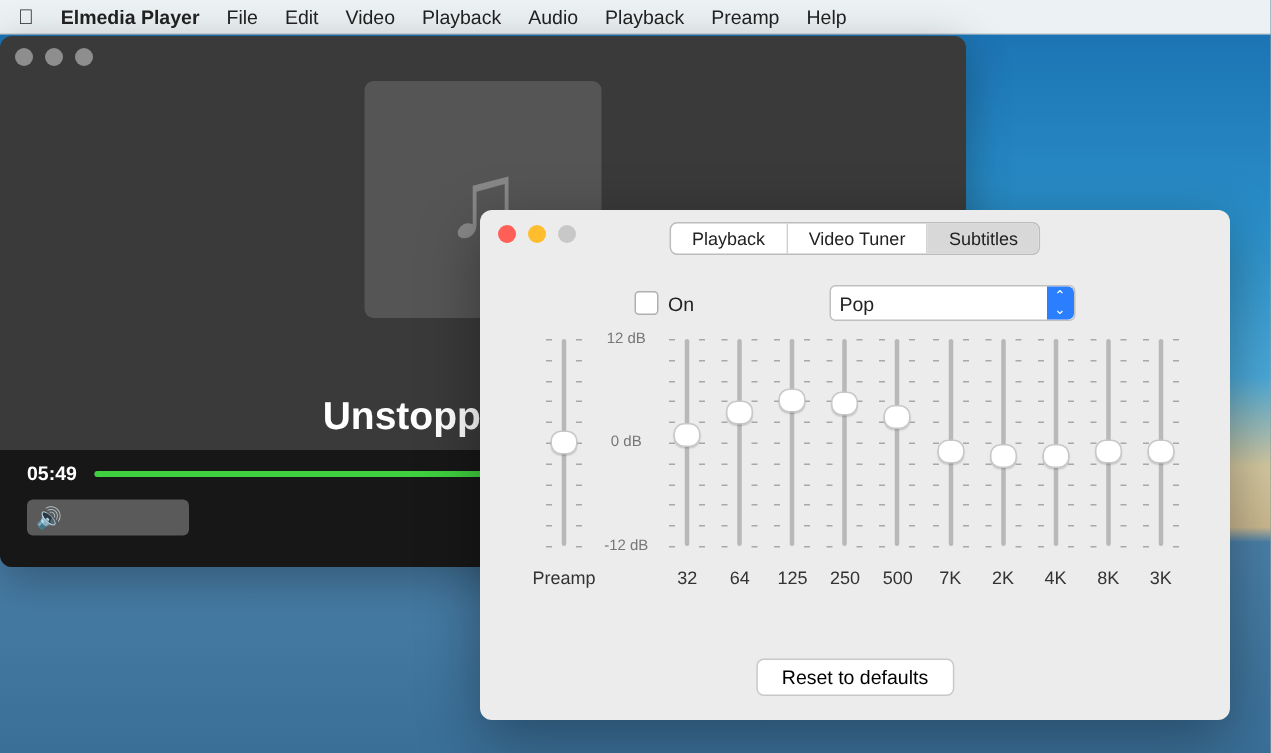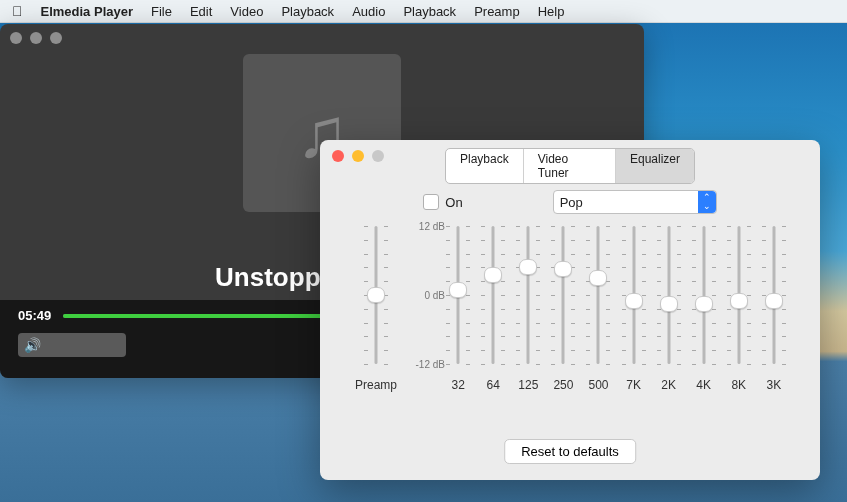--- a/index.html
+++ b/index.html
@@ -43,21 +43,21 @@
   .sel{width:150px;height:22px;background:#fff;border:1px solid #c0c0c0;border-radius:4px;display:flex;align-items:center;padding:0 6px;position:relative;font-size:13px;}
   .sel .arrow{position:absolute;right:0;top:0;bottom:0;width:18px;background:#2b7fff;border-radius:0 4px 4px 0;display:flex;align-items:center;justify-content:center;color:#fff;font-size:9px;line-height:1;}
   .sliders{position:absolute;top:86px;left:40px;right:30px;display:flex;justify-content:space-between;}
   .slcol{display:flex;flex-direction:column;align-items:center;width:32px;}
   .track{position:relative;width:24px;height:138px;}
   .rail{position:absolute;left:50%;top:0;bottom:0;width:3px;transform:translateX(-50%);background:#b8b8b8;border-radius:2px;}
   .tick{position:absolute;width:4px;height:1px;background:#a8a8a8;}
   .knob{position:absolute;left:50%;transform:translate(-50%,-50%);width:16px;height:14px;background:#fff;border:1px solid #c8c8c8;border-radius:7px;box-shadow:0 1px 1px rgba(0,0,0,0.15);}
   .freq{margin-top:14px;font-size:12px;color:#333;}
   .dblabels{position:absolute;top:86px;left:76px;width:55px;height:138px;font-size:10px;color:#777;}
-  .dblabels div{position:absolute;right:6px;transform:translateY(-50%);text-align:right;width:100%;}
+  .dblabels div{position:absolute;right:6px;transform:translateY(-50%);text-align:center;width:100%;}
   .reset{position:absolute;bottom:16px;left:50%;transform:translateX(-50%);padding:4px 16px;background:#fff;border:1px solid #c8c8c8;border-radius:5px;font-size:13px;cursor:default;}
 </style>
 </head>
 <body>
 
 <div class="menubar">
   <span class="apple"></span>
   <span class="appname">Elmedia Player</span>
   <span>File</span>
   <span>Edit</span>
@@ -105,21 +105,21 @@
 
 <div class="eqwin">
   <div class="traffic2">
     <div class="dot r"></div>
     <div class="dot y"></div>
     <div class="dot gr"></div>
   </div>
   <div class="seg">
     <div>Playback</div>
     <div>Video Tuner</div>
-    <div class="active">Equalizer</div>
+    <div class="active">Subtitles</div>
   </div>
   <div class="row1">
     <div class="chk">
       <div class="chkbox"></div>
       <span>On</span>
     </div>
     <div class="sel">
       <span>Pop</span>
       <div class="arrow">⌃<br>⌄</div>
     </div>

